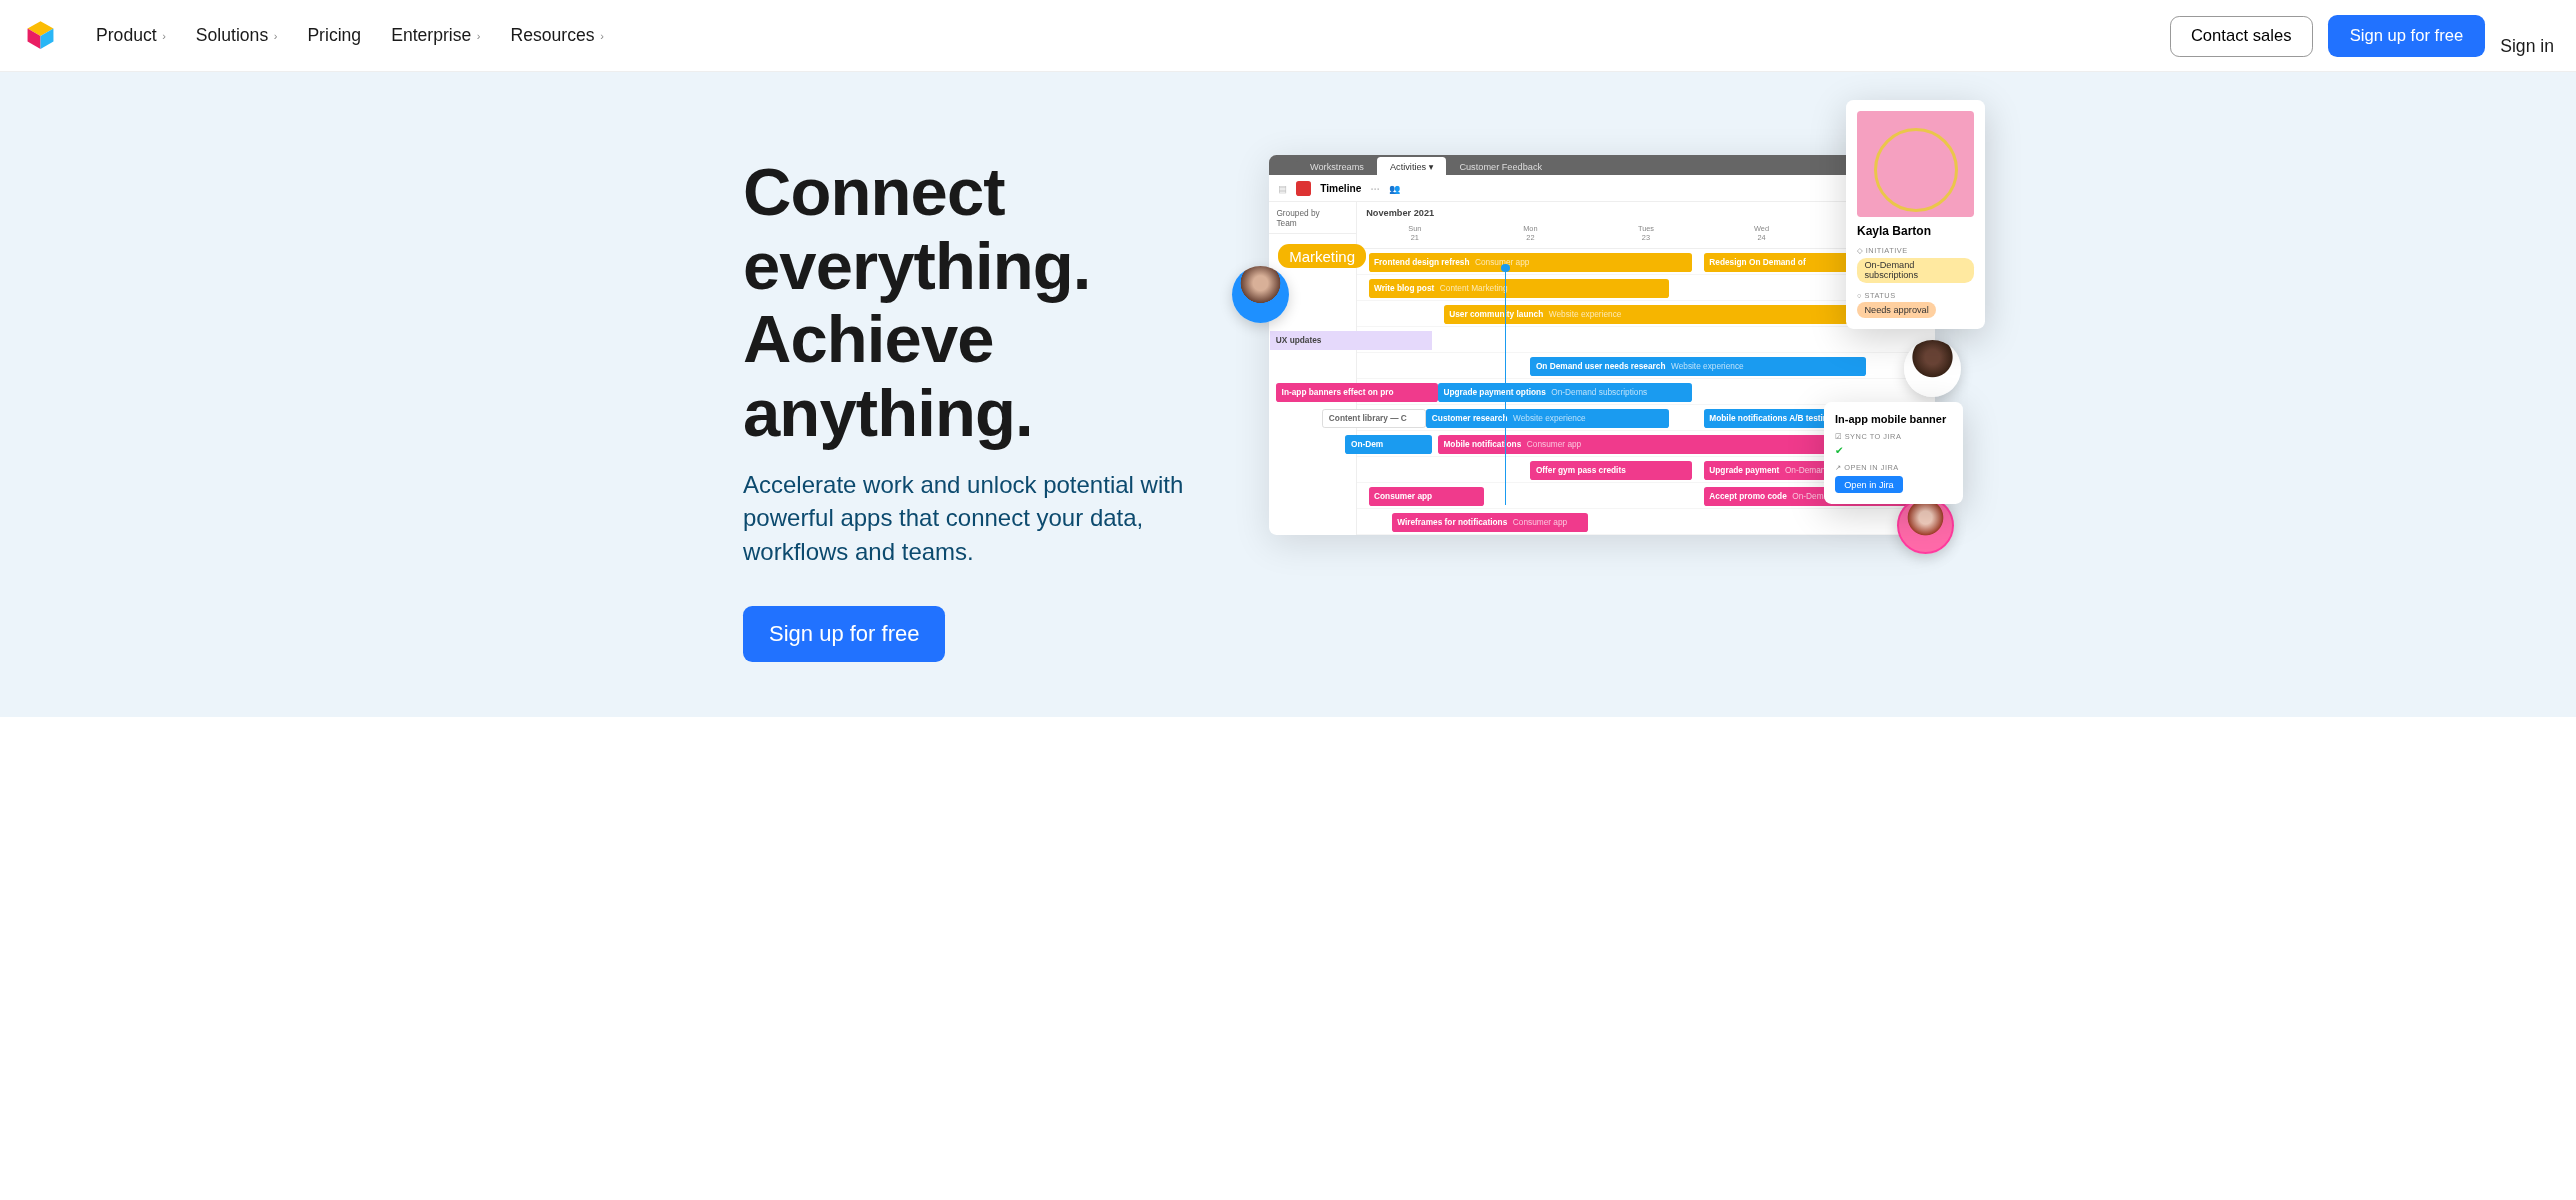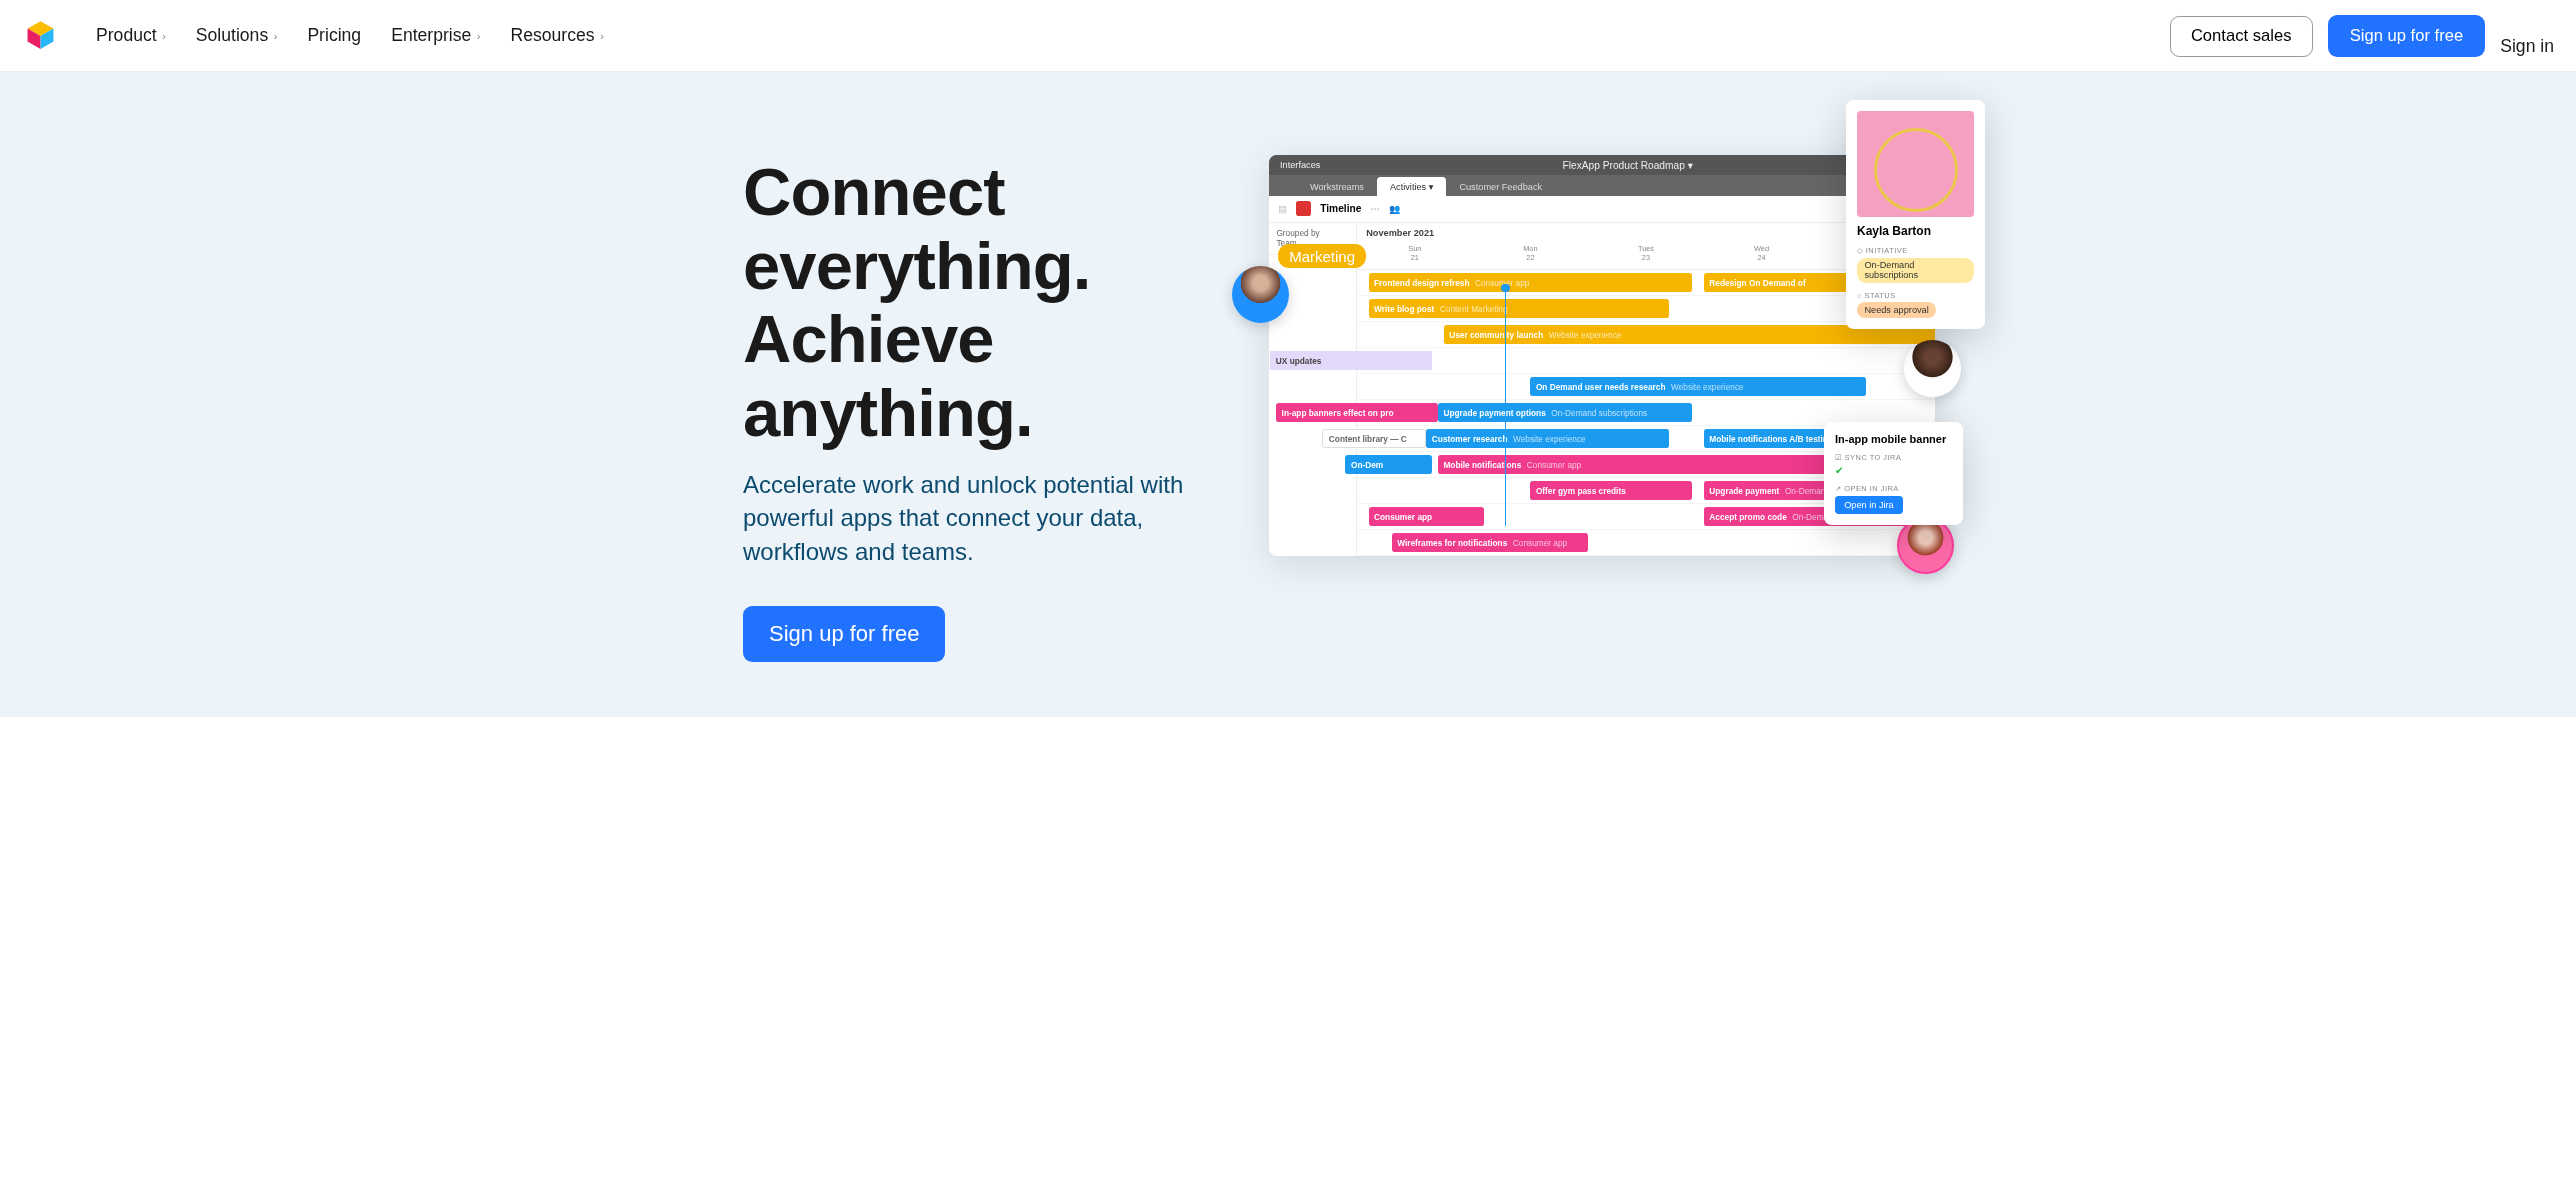--- a/index.html
+++ b/index.html
@@ -96,24 +96,20 @@
 
 <section class="hero">
   <div class="hero-text">
     <h1>Connect everything. Achieve anything.</h1>
     <p>Accelerate work and unlock potential with powerful apps that connect your data, workflows and teams.</p>
     <button class="btn-primary large">Sign up for free</button>
   </div>
 
   <div class="mock-wrap">
     <div class="mock">
-      <div class="mock-titlebar">
-        <span>Interfaces</span>
-        <span class="title"><span>FlexApp Product Roadmap</span> ▾</span>
-      </div>
       <div class="mock-tabs" id="mock-tabs">
           <div class="mock-tab">Workstreams</div>
           <div class="mock-tab active">Activities ▾</div>
           <div class="mock-tab">Customer Feedback</div>
         </div>
       <div class="mock-toolbar">
         <span style="color:#bbb">▤</span>
         <span class="icon-sq"></span>
         <span class="tl">Timeline</span>
         <span style="color:#888">⋯</span>

